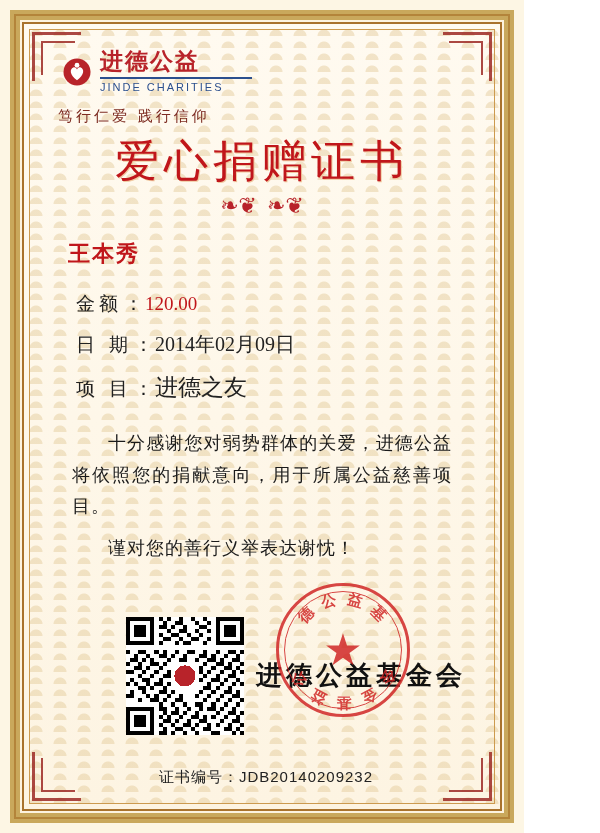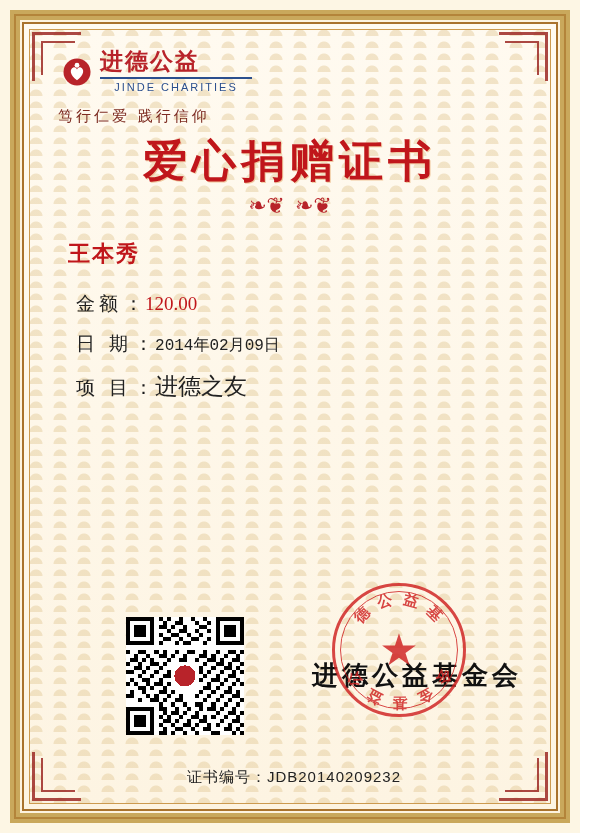--- a/index.html
+++ b/index.html
@@ -4,21 +4,21 @@
 <style>
   html,body{margin:0;padding:0;}
   body{
     width:600px;height:833px;
     background:#ffffff;
     font-family:"DejaVu Sans","Liberation Sans",sans-serif;
     overflow:hidden;
   }
   .page{
     position:relative;
-    width:580px;height:833px;
+    width:524px;height:833px;
     box-sizing:border-box;
     padding:20px;
     background:#fdf6e4;
   }
   
   .outer-frame{
     position:absolute;left:10px;top:10px;right:10px;bottom:10px;
     border:10px solid #c9a85c;
     background:
       linear-gradient(#fdf3df,#fdf3df);
@@ -74,33 +74,32 @@
     width:30px;height:30px;flex:none;
   }
   .logo-text-wrap{line-height:1;}
   .logo-cn{
     font-size:23px;font-weight:bold;color:#b8232a;letter-spacing:2px;
     font-family:"DejaVu Sans","Liberation Sans",sans-serif;
   }
   .logo-en{
     font-size:11px;color:#2b4f8e;letter-spacing:2.0px;margin-top:3px;
     font-family:"Liberation Sans",sans-serif;
-    text-align:center;
   }
   .logo-bar{height:2px;background:#2b4f8e;margin-top:4px;width:152px;}
 
   .slogan{
     text-align:left;color:#7d2b21;font-size:15px;letter-spacing:3px;
     margin-top:14px;
   }
   .main-title{
     text-align:center;
     color:#c0161b;
     font-size:44px;
-    font-weight:bold;
+    font-weight:normal;
     letter-spacing:5px;
     margin-top:6px;
     text-shadow:1px 1px 0 #f0c9a0;
   }
   .sub-title-row{
     display:flex;align-items:center;justify-content:center;gap:10px;margin-top:4px;
   }
   .sub-title{
     color:#9d2a25;font-size:14px;letter-spacing:2px;
     font-family:"Liberation Serif",serif;
@@ -112,21 +111,21 @@
     margin-top:22px;margin-left:10px;
   }
   .fields{margin-top:22px;margin-left:18px;}
   .field{
     display:flex;align-items:baseline;margin-bottom:14px;font-size:19px;color:#1a1a1a;
   }
   .field-label{letter-spacing:4px;color:#222;}
   .field-colon{margin:0 2px;}
   .field-value{color:#222;}
   .field-value.amount{color:#c0161b;font-family:"Liberation Serif",serif;font-size:19px;}
-  .field-value.date{font-family:Liberation Mono, monospace;font-size:16px;}
+  .field-value.date{font-family:Liberation Serif, serif;font-size:20px;}
   .field-value.project{font-size:23px;}
 
   .body-text{
     margin-top:24px;margin-left:14px;margin-right:14px;
     font-size:18px;line-height:1.75;color:#1a1a1a;text-align:justify;
     letter-spacing:1px;
   }
   .body-text p{margin:0 0 10px 0;text-indent:2em;}
 
   .stamp-area{
@@ -211,20 +210,24 @@
           <span class="field-colon">：</span>
           <span class="field-value date">2014年02月09日</span>
         </div>
         <div class="field">
           <span class="field-label">项 目</span>
           <span class="field-colon">：</span>
           <span class="field-value project">进德之友</span>
         </div>
       </div>
 
+      <div class="body-text">
+        <p>十分感谢您对弱势群体的关爱，进德公益将依照您的捐献意向，用于所属公益慈善项目。</p>
+        <p>谨对您的善行义举表达谢忱！</p>
+      </div>
 
       <div class="stamp-area">
         <div class="qr">
           <svg width="118" height="118" viewBox="0 0 29 29" shape-rendering="crispEdges">
             <rect width="29" height="29" fill="#fff"></rect>
             <g fill="#000">
               <rect x="0" y="0" width="7" height="1"></rect>
                 <rect x="0" y="6" width="7" height="1"></rect>
               <rect x="0" y="0" width="1" height="7"></rect>
                 <rect x="6" y="0" width="1" height="7"></rect>

